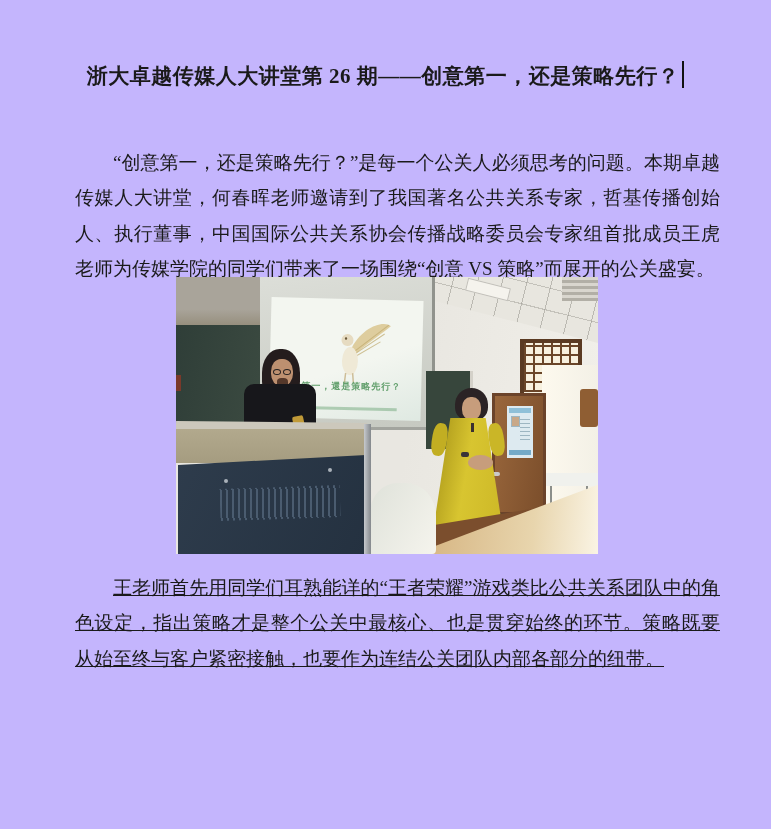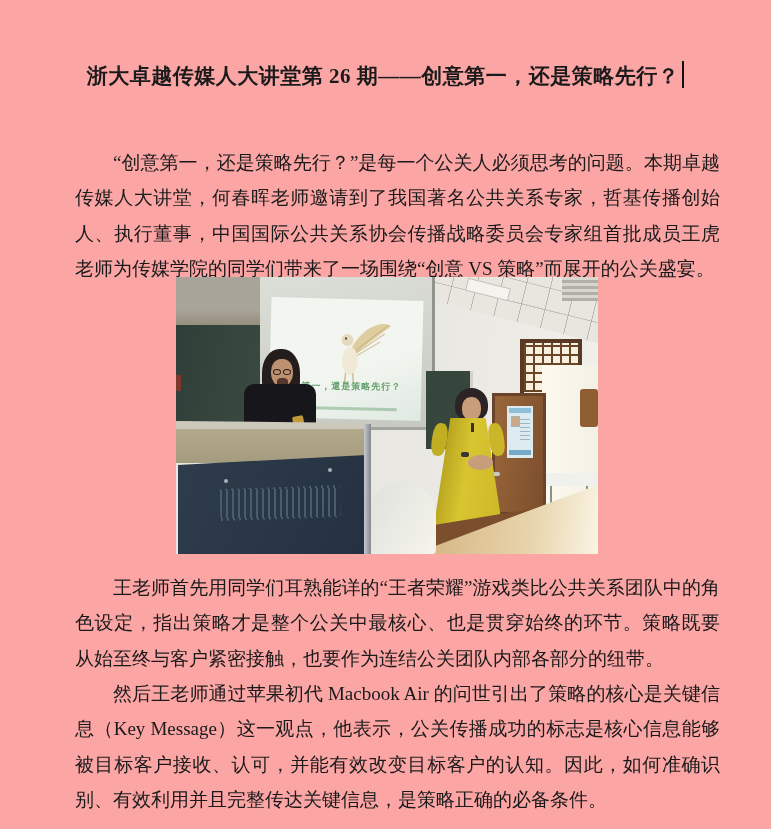--- a/index.html
+++ b/index.html
@@ -1,28 +1,28 @@
 <!DOCTYPE html>
 <html><head>
 <meta charset="utf-8">
 <style>
   html,body{margin:0;padding:0;background:#ffffff;}
-  .page{position:relative;width:771px;height:829px;background:#fca5a5;overflow:hidden;
+  .page{position:relative;width:771px;height:829px;background:#c4b5fd;overflow:hidden;
         font-family:"Liberation Serif","DejaVu Serif",serif;color:#1a1a1a;}
 
   .doc-title{position:absolute;left:0;top:56px;width:771px;text-align:center;
              font-size:21px;font-weight:bold;line-height:40px;letter-spacing:.5px;white-space:nowrap;}
   .caret{display:inline-block;width:2px;height:27px;background:#111;vertical-align:-5px;margin-left:3px;}
   .doc-subtitle{position:absolute;left:0;top:101px;width:771px;text-align:center;
              font-size:17px;font-weight:bold;line-height:30px;}
 
   .body-par{position:absolute;left:63px;width:645px;margin:12px;font-size:19px;line-height:35.4px;
             text-align:justify;text-indent:2em;}
   .p1{top:133px;}
-  .p2{top:558px;}
+  .p2{top:558px;text-decoration:underline;}
   .p3{top:664px;}
 
   
   .photo{position:absolute;left:176px;top:277px;width:422px;height:277px;overflow:hidden;
          background:linear-gradient(100deg,#e9e7e1 55%,#f2f0ea);}
   .photo *{position:absolute;}
 
   .ph-wall-left{left:0;top:0;width:96px;height:52px;background:linear-gradient(#a9a49a 62%,#928a77);}
   .ph-board-left{left:0;top:48px;width:96px;height:118px;background:linear-gradient(100deg,#2f3e38,#3d4c42);}
   .ph-knob{left:0;top:98px;width:5px;height:16px;background:#7a392a;}
@@ -201,15 +201,14 @@
     <div class="ph-podium-band"></div>
     <div class="ph-podium-panel">
       <div class="ph-screw-1"></div>
       <div class="ph-screw-2"></div>
       <div class="ph-vents"></div>
     </div>
     <div class="ph-podium-edge"></div>
   </div>
 
   <p class="body-par p2">王老师首先用同学们耳熟能详的“王者荣耀”游戏类比公共关系团队中的角色设定，指出策略才是整个公关中最核心、也是贯穿始终的环节。策略既要从始至终与客户紧密接触，也要作为连结公关团队内部各部分的纽带。</p>
-  <p class="body-par p3">然后王老师通过苹果初代 Macbook Air 的问世引出了策略的核心是关键信息（Key Message）这一观点，他表示，公关传播成功的标志是核心信息能够被目标客户接收、认可，并能有效改变目标客户的认知。因此，如何准确识别、有效利用并且完整传达关键信息，是策略正确的必备条件。</p>
 
 </div>
 
 </body></html>

